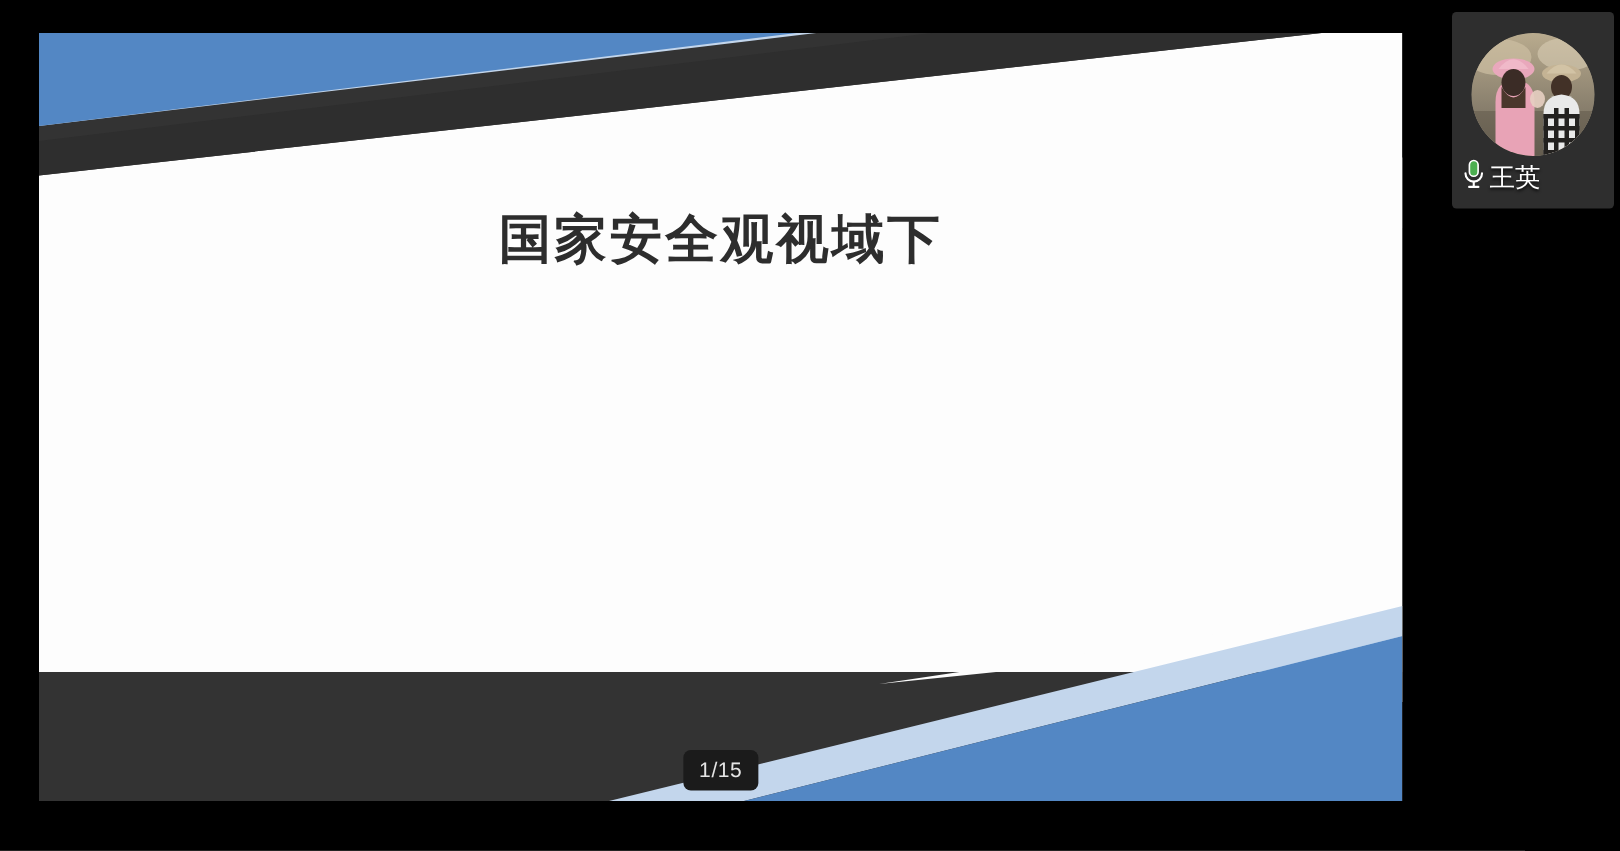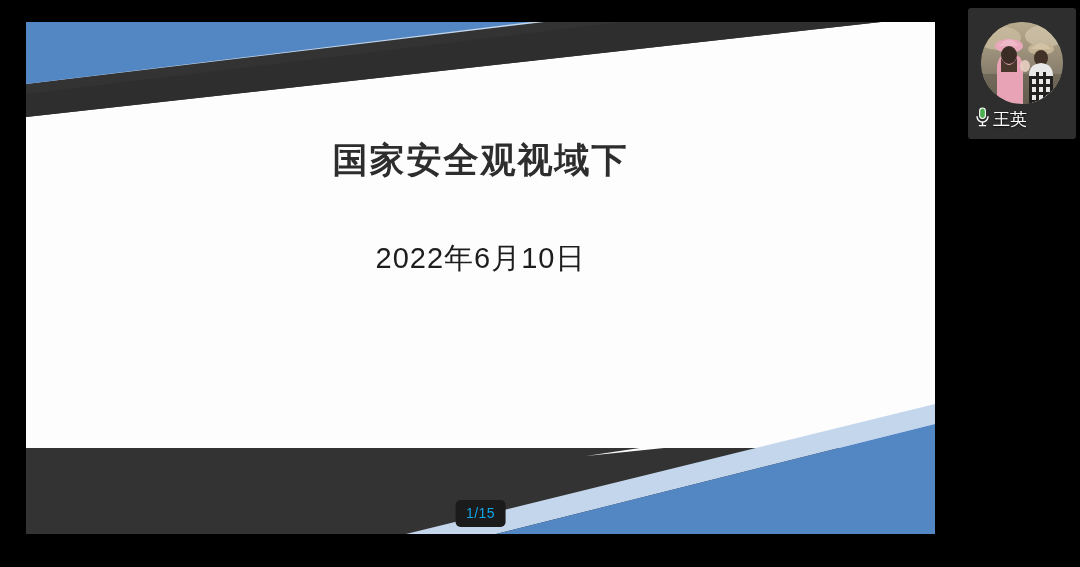--- a/index.html
+++ b/index.html
@@ -99,21 +99,21 @@
     white-space: nowrap;
   }
 
   
   .page-pill {
     position: absolute;
     left: 50%;
     transform: translateX(-50%);
     bottom: 7px;
     background: #1b1b1b;
-    color: #0ea5e9;
+    color: #e5e5e5;
     font-size: 14px;
     line-height: 1;
     padding: 6px 11px 7px 11px;
     border-radius: 5px;
     letter-spacing: 0.4px;
   }
 
   
   .rail {
     position: absolute;
@@ -203,21 +203,20 @@
           <rect x="0" y="0" width="909" height="44" fill="#fdfdfd"></rect>
 
           <polygon points="909,0 909,16 560,52 909,0" fill="#fdfdfd"></polygon>
           <polygon points="380,130 909,0 909,20 470,130" fill="#c3d6ec"></polygon>
           <polygon points="470,130 909,20 909,130" fill="#5387c4"></polygon>
         </svg>
       </div>
 
       <div class="slide-text">
         <div class="slide-title-line l1">国家安全观视域下</div>
-        <div class="slide-subtitle">2022年6月10日</div>
       </div>
 
       <div class="page-pill">1/15</div>
     </div>
   </div>
 
   <div class="rail">
 
     <div class="participant-tile">
 

